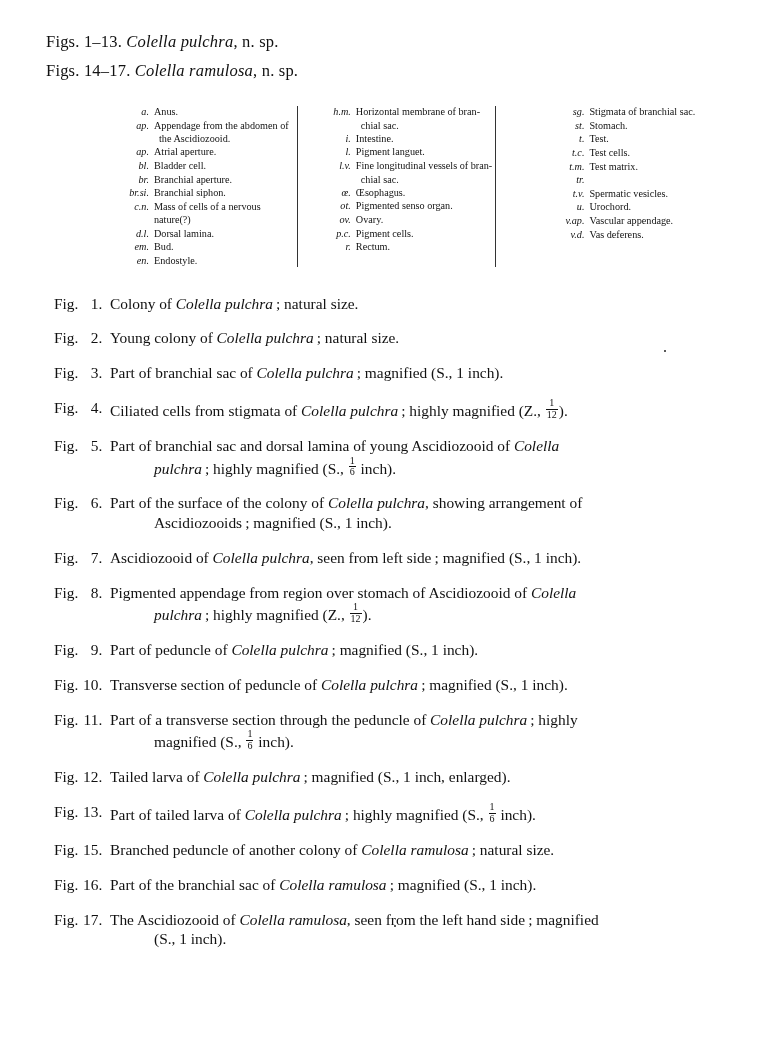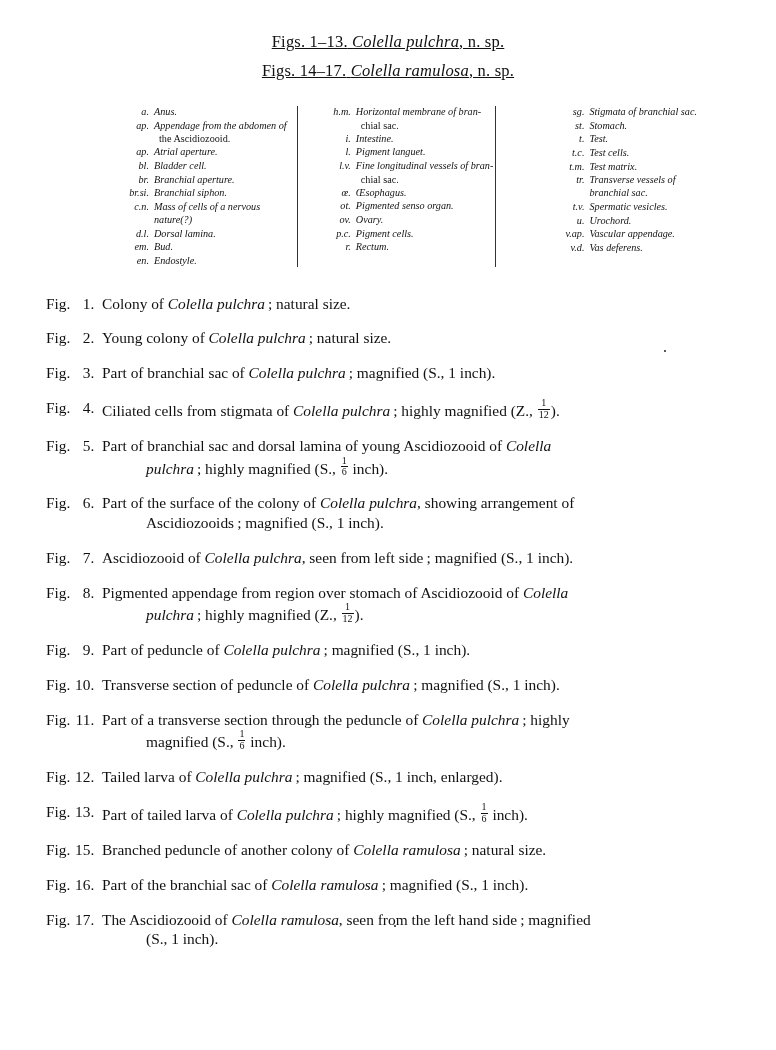--- a/index.html
+++ b/index.html
@@ -23,22 +23,20 @@
   }
   .plate-title {
     text-align: center;
     font-size: 19px;
     letter-spacing: 1.2px;
     margin-top: 52px;
     font-family: "Liberation Serif", serif;
   }
   .fig-heads {
     margin-top: 32px;
-    text-align: center;
-    text-decoration: underline;
   }
   .fig-heads .line {
     font-size: 16.5px;
     margin-bottom: 9px;
     letter-spacing: 0.2px;
   }
   .fig-heads .line .sp {
     font-style: italic;
   }
   .abbrev {
@@ -78,39 +76,39 @@
     font-style: italic;
     text-align: right;
     width: 46px;
     flex: 0 0 46px;
     padding-right: 5px;
     box-sizing: border-box;
     white-space: nowrap;
   }
   .ab-val {
     flex: 1 1 auto;
-    font-style: italic;
   }
   .ab-cont {
     padding-left: 51px;
   }
   .fig-list {
     margin-top: 26px;
   }
   .fig-item {
     display: flex;
     font-size: 15.4px;
     line-height: 1.26;
     margin-bottom: 15.5px;
   }
   .fig-label {
     flex: 0 0 56px;
     width: 56px;
     text-align: left;
     white-space: nowrap;
+    margin-left: 8px;
   }
   .fig-label .num {
     display: inline-block;
     min-width: 20px;
     text-align: right;
   }
   .fig-text {
     flex: 1 1 auto;
     text-align: justify;
     text-justify: inter-word;
@@ -277,21 +275,20 @@
         <div class="ab-row">
           <span class="ab-key">t.c.</span>
           <span class="ab-val">Test cells.</span>
         </div>
         <div class="ab-row">
           <span class="ab-key">t.m.</span>
           <span class="ab-val">Test matrix.</span>
         </div>
         <div class="ab-row">
           <span class="ab-key">tr.</span>
-          <span class="ab-val">Transverse vessels of branchial sac.</span>
         </div>
         <div class="ab-row">
           <span class="ab-key">t.v.</span>
           <span class="ab-val">Spermatic vesicles.</span>
         </div>
         <div class="ab-row">
           <span class="ab-key">u.</span>
           <span class="ab-val">Urochord.</span>
         </div>
         <div class="ab-row">

